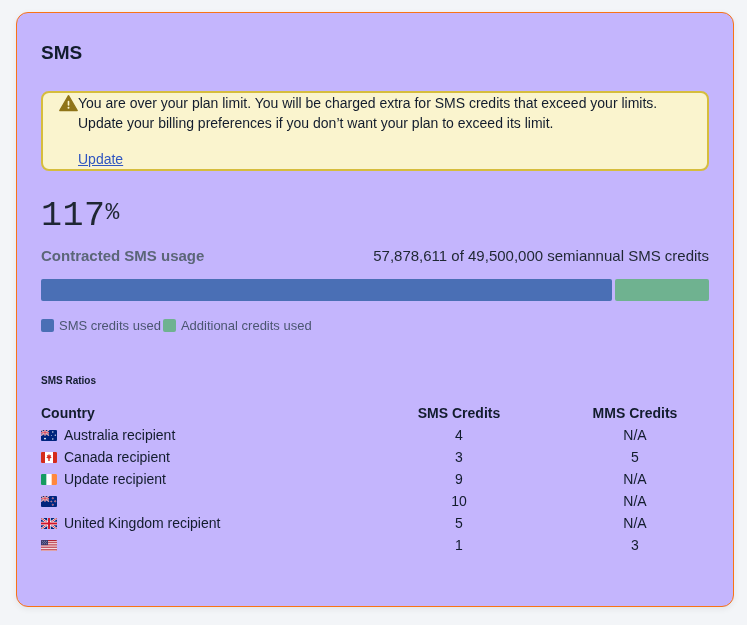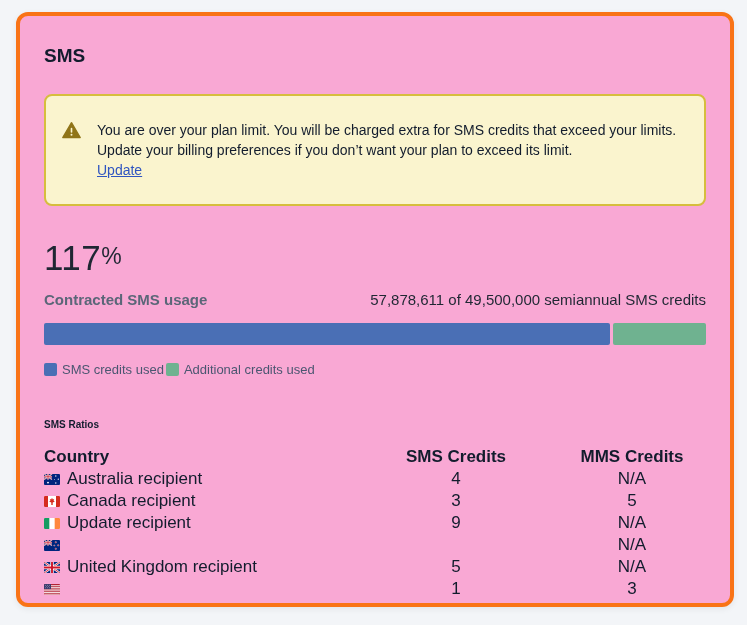--- a/index.html
+++ b/index.html
@@ -8,49 +8,49 @@
     background:#f3f5f8;
     font-family:"Liberation Sans","DejaVu Sans",sans-serif;
     color:#121c2d;
     position:relative;
     overflow:hidden;
   }
   .card{
     position:absolute;left:16px;top:12px;
     width:718px;height:595px;
     box-sizing:border-box;
-    background:#f9a8d4;
-    border:4px solid #f97316;
+    background:#c4b5fd;
+    border:1px solid #f97316;
     border-radius:12px;
     box-shadow:0 2px 6px rgba(18,28,45,.07);
     padding:28px 24px;
   }
   .page-title{
     margin:0 0 26px 0;
     font-size:19px;line-height:24px;
     font-weight:700;color:#121c2d;
   }
   
   .alert{
     box-sizing:border-box;
     border:2px solid #d6bd3d;
     background:#faf4ce;
     border-radius:8px;
-    padding:24px 16px;
-    display:flex;gap:16px;align-items:flex-start;
+    padding:0 16px;
+    display:flex;align-items:flex-start;
   }
   .alert-icon{flex:0 0 auto;margin-top:1px;}
   .alert-body{font-size:14px;line-height:20px;color:#121c2d;}
   .alert-link{
-    display:inline-block;margin-top:0px;
+    display:inline-block;margin-top:16px;
     color:#2f55c0;text-decoration:underline;
     font-size:14px;line-height:20px;cursor:pointer;
   }
   
-  .metric{margin-top:30px;line-height:40px;}
+  .metric{margin-top:22px;line-height:40px;font-family:Liberation Mono, monospace;}
   .metric .big{font-size:35px;font-weight:500;color:#1f2733;letter-spacing:.5px;}
   .metric .pct{font-size:23px;font-weight:500;color:#1f2733;vertical-align:6px;}
   .usage-row{
     margin-top:6px;
     display:flex;justify-content:space-between;align-items:baseline;
   }
   .usage-label{font-size:15px;font-weight:700;color:#5b6678;text-align:center;}
   .usage-detail{font-size:15px;font-weight:400;color:#1f2733;}
   
   .bar{
@@ -62,21 +62,21 @@
   
   .legend{margin-top:17px;display:flex;gap:2px;align-items:center;}
   .legend-item{display:flex;align-items:center;gap:5px;}
   .legend-item .swatch{width:13px;height:13px;border-radius:2px;display:inline-block;}
   .legend-item .lbl{font-size:13px;color:#4b5671;}
   
   .ratios-title{
     margin:42px 0 3px 0;
     font-size:10px;font-weight:700;color:#121c2d;
   }
-  .rtable{margin-top:16px;font-size:17px;}
+  .rtable{margin-top:16px;font-size:14px;}
   .trow{display:flex;align-items:center;height:22px;}
   .trow.head{font-weight:700;}
   .td-country{flex:1;display:flex;align-items:center;gap:7px;white-space:nowrap;}
   .td-sms{width:204px;text-align:center;white-space:nowrap;}
   .td-mms{width:148px;text-align:center;white-space:nowrap;}
   .flag{display:inline-flex;width:16px;height:11px;flex:0 0 auto;}
   .flag svg{display:block;border-radius:1px;}
 </style>
 </head>
 <body>
@@ -199,20 +199,21 @@
               <path d="M4 0 V5.5 M0 2.75 H8" stroke="#ffffff" stroke-width="1.5"></path>
               <path d="M4 0 V5.5 M0 2.75 H8" stroke="#cf142b" stroke-width="0.8"></path>
             </g>
             <circle cx="11.8" cy="2.2" r="0.75" fill="#cf142b" stroke="#ffffff" stroke-width="0.35"></circle>
             <circle cx="11.8" cy="8.8" r="0.75" fill="#cf142b" stroke="#ffffff" stroke-width="0.35"></circle>
             <circle cx="14.2" cy="5.3" r="0.75" fill="#cf142b" stroke="#ffffff" stroke-width="0.35"></circle>
             <circle cx="10.3" cy="5.5" r="0.6" fill="#cf142b" stroke="#ffffff" stroke-width="0.35"></circle>
           </svg>
         </span>
       </span>
+      <span class="td-sms">10</span>
       <span class="td-mms">N/A</span>
     </div>
 
     <div class="trow">
       <span class="td-country">
         <span class="flag">
           <svg width="16" height="11" viewBox="0 0 16 11">
             <rect width="16" height="11" fill="#00247d"></rect>
             <path d="M0 0 L16 11 M16 0 L0 11" stroke="#ffffff" stroke-width="2.2"></path>
             <path d="M0 0 L16 11 M16 0 L0 11" stroke="#cf142b" stroke-width="0.9"></path>

